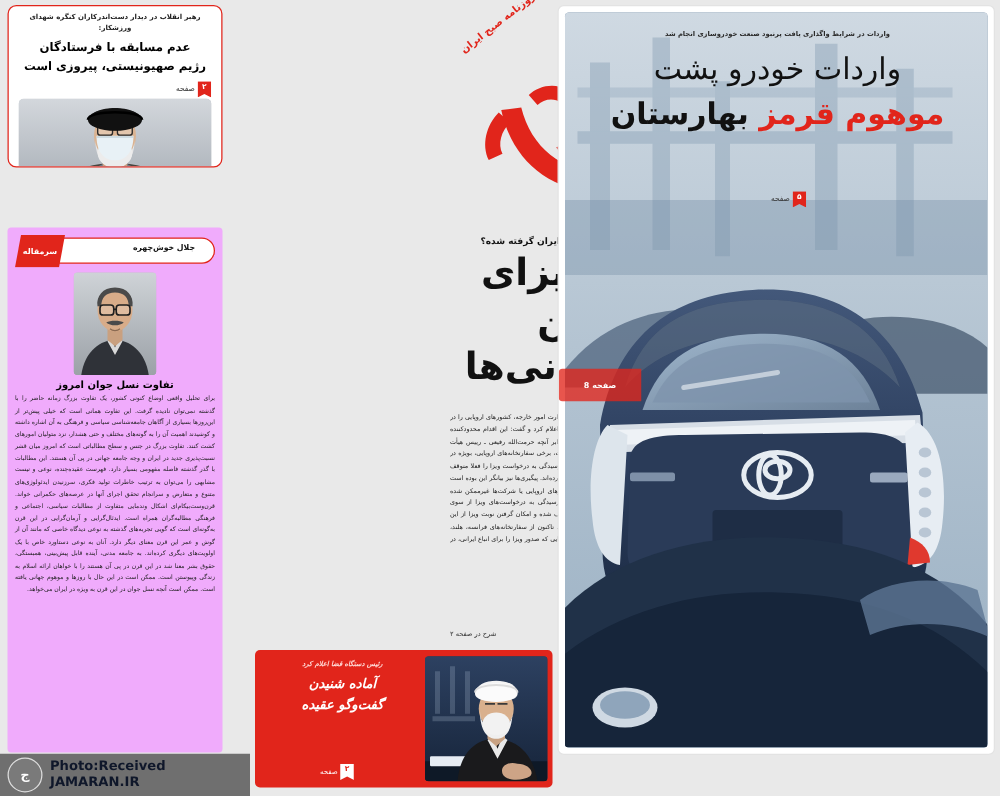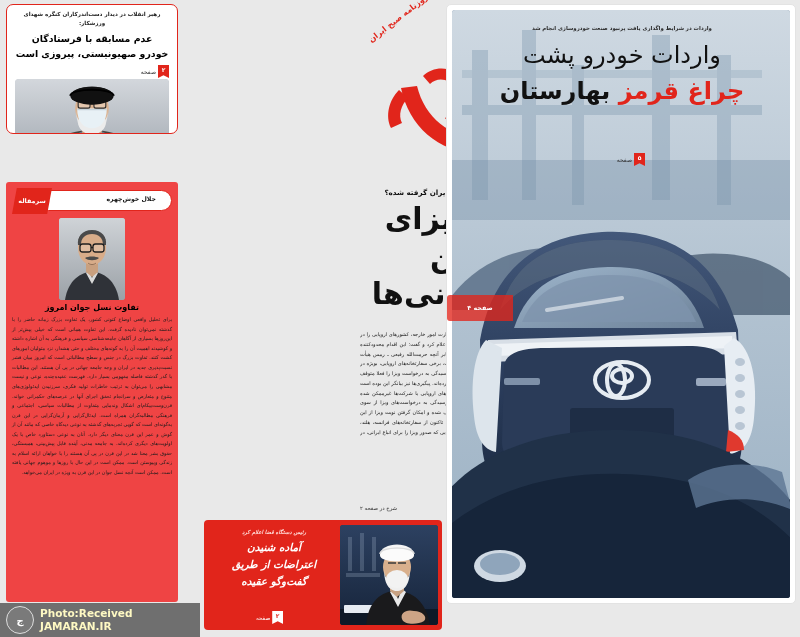--- a/index.html
+++ b/index.html
@@ -178,21 +178,21 @@
     direction: rtl;
     text-align: left;
     font-size: 5.3px;
     color: #333;
   }
 
   
   #edit-col {
     left: 6px; top: 182px;
     width: 172px; height: 420px;
-    background: #ef4444;
+    background: #f0abfc;
     border-radius: 3px;
     padding: 4px 6px;
     overflow: hidden;
   }
   #edit-tagwrap {
     position: relative;
     height: 26px;
     margin: 2px 0 4px 0;
   }
   #edit-pill {
@@ -392,33 +392,33 @@
     background: #7a7a7a;
     position: relative;
     flex: 0 0 auto;
   }
   #jamaran-logo .glyph {
     position: absolute; inset: 0;
     display: flex; align-items: center; justify-content: center;
     color: #fff; font-size: 10px; font-weight: bold;
     direction: rtl;
   }
-  #footer-text { color: #fef9c3; line-height: 1.25; }
+  #footer-text { color: #0f172a; line-height: 1.25; }
   #footer-text .l { font-size: 10.5px; font-weight: bold; display: block; }
 </style>
 </head>
 <body>
 
 <div id="page">
 
   <div class="panel" id="leader-box">
     <div id="leader-kicker">رهبر انقلاب در دیدار دست‌اندرکاران کنگره شهدای ورزشکار:</div>
     <div id="leader-head">
       <div>عدم مسابقه با فرستادگان</div>
-      <div>خودرو صهیونیستی، پیروزی است</div>
+      <div>رژیم صهیونیستی، پیروزی است</div>
     </div>
 
     <div class="pagebadge" id="leader-badge">
       <span class="marker">۲</span>
       <span class="lbl">صفحه</span>
     </div>
 
     <div id="leader-photo">
       <svg class="khamenei" viewBox="0 0 156 100" preserveAspectRatio="xMidYMid slice">
         <defs>
@@ -650,30 +650,30 @@
         <ellipse cx="48" cy="556" rx="26" ry="16" fill="#cfd9e3"></ellipse>
         <ellipse cx="48" cy="554" rx="20" ry="11" fill="#8fa5bb"></ellipse>
       </svg>
     </div>
 
     <div id="right-kicker">واردات در شرایط واگذاری یافت پرنبود صنعت خودروسازی انجام شد</div>
 
     <div id="right-head">
       <div class="rl1">واردات خودرو پشت</div>
       <div class="rl2">
-        <span class="redtxt">چراغ قرمز</span><span class="blktxt"> بهارستان</span>
+        <span class="redtxt">موهوم قرمز</span><span class="blktxt"> بهارستان</span>
       </div>
     </div>
 
     <div class="pagebadge" id="right-badge">
       <span class="marker">۵</span>
       <span class="lbl">صفحه</span>
     </div>
 
-    <div id="right-tab">صفحه ۴</div>
+    <div id="right-tab">صفحه 8</div>
   </div>
 
   <div id="judic-box" class="panel">
     <div id="judic-photo">
       <svg viewBox="0 0 98 100" preserveAspectRatio="xMidYMid slice">
         <defs>
           <linearGradient id="bgJ" x1="0" y1="0" x2="0" y2="1">
             <stop offset="0%" stop-color="#2d4161"></stop>
             <stop offset="100%" stop-color="#16243a"></stop>
           </linearGradient>
@@ -708,21 +708,20 @@
         <path d="M40 29 C40 21 74 21 74 29" stroke="#dcdcdc" stroke-width="1.6" fill="none"></path>
 
         <path d="M74 86 C66 84 60 88 62 94 C64 100 78 100 84 96 C88 92 82 86 74 86 Z" fill="#cda486"></path>
       </svg>
     </div>
 
     <div id="judic-txt">
       <div id="judic-kicker">رئیس دستگاه قضا اعلام کرد</div>
       <div id="judic-head">
         <div>آماده شنیدن</div>
-        <div>اعتراضات از طریق</div>
         <div>گفت‌وگو عقیده</div>
       </div>
     </div>
 
     <div id="judic-badge">
       <span class="marker">۲</span>
       <span class="lbl">صفحه</span>
     </div>
   </div>
 

